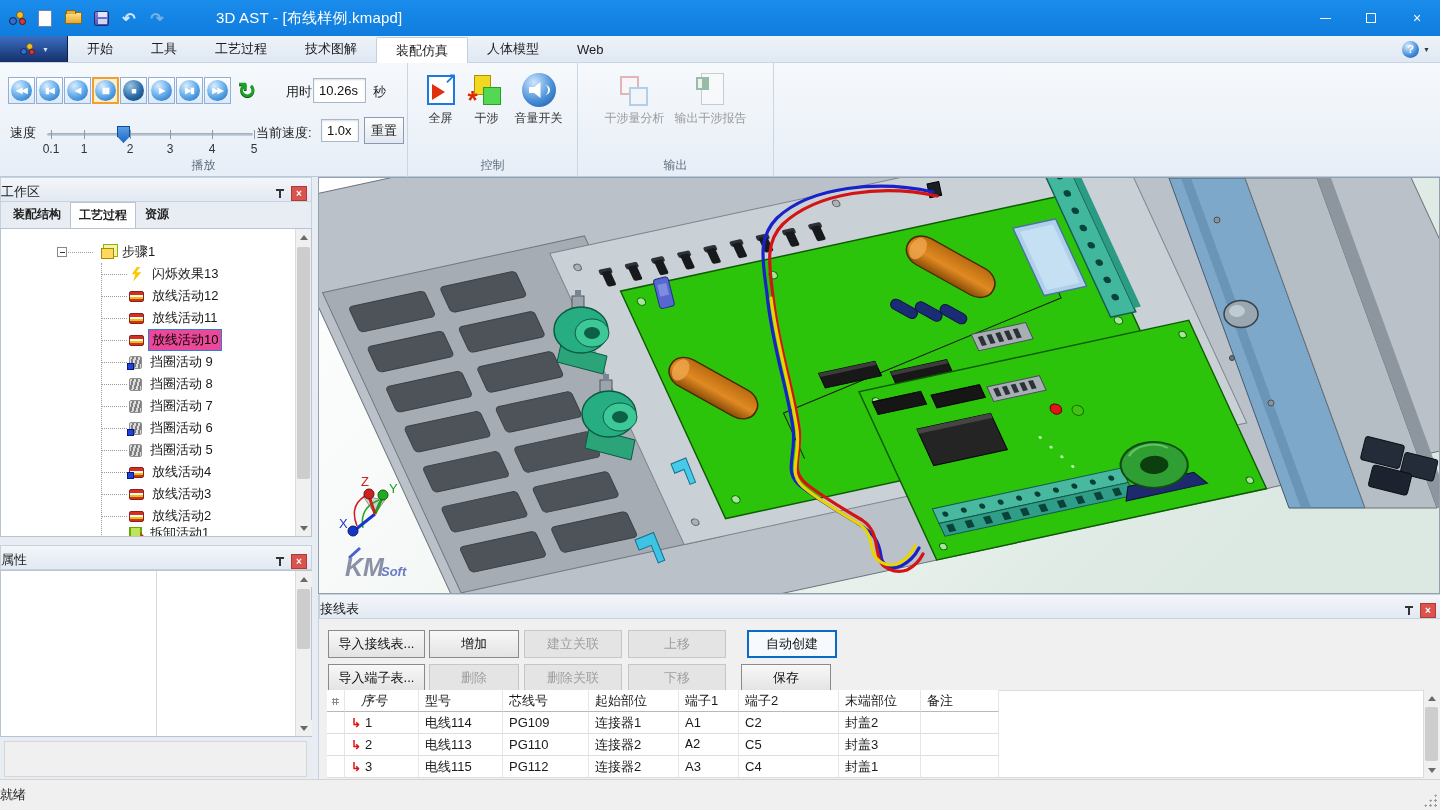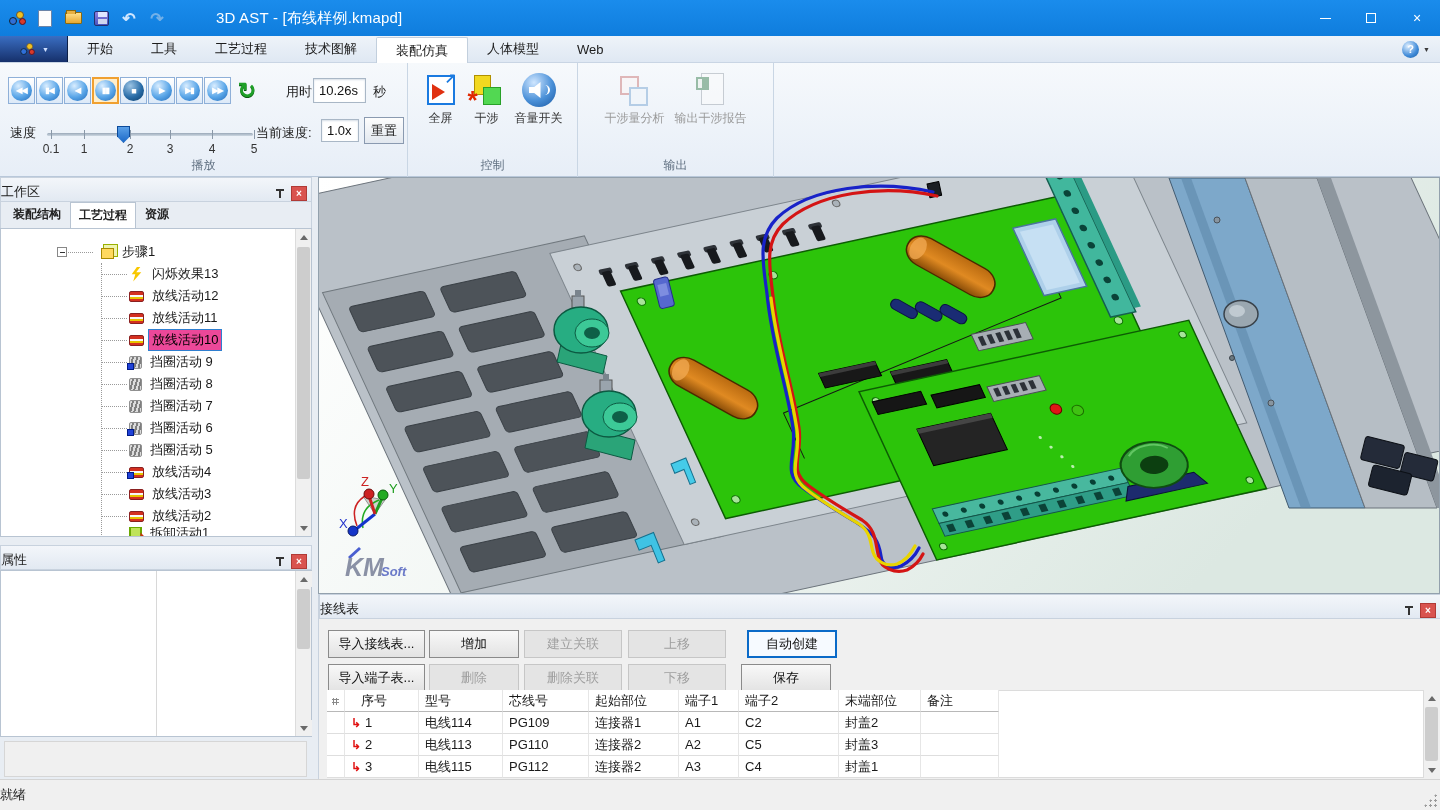--- a/index.html
+++ b/index.html
@@ -700,21 +700,21 @@
         <button class="wbtn" style="left: 9px; top: 70px; width: 97px;">导入端子表...</button>
         <button class="wbtn dis" style="left: 110px; top: 70px; width: 90px;">删除</button>
         <button class="wbtn dis" style="left: 205px; top: 70px; width: 98px;">删除关联</button>
         <button class="wbtn dis" style="left: 309px; top: 70px; width: 98px;">下移</button>
         <button class="wbtn" style="left: 422px; top: 70px; width: 90px;">保存</button>
       </div>
     <div class="wtablebg"></div>
     <div class="wtable" id="wtable">
         <div class="wtr head">
           <div class="wtd corner" style="width: 18px;"></div>
-          <div class="wtd" style="width: 74px; padding-left: 16px;">序号</div>
+          <div class="wtd" style="width: 74px; padding-left: 16px; font-style: italic;">序号</div>
           <div class="wtd" style="width: 84px;">型号</div>
           <div class="wtd" style="width: 86px;">芯线号</div>
           <div class="wtd" style="width: 90px;">起始部位</div>
           <div class="wtd" style="width: 60px;">端子1</div>
           <div class="wtd" style="width: 100px;">端子2</div>
           <div class="wtd" style="width: 82px;">末端部位</div>
           <div class="wtd" style="width: 78px;">备注</div>
         </div>
         <div class="wtr">
           <div class="wtd" style="width: 18px;"></div>
@@ -726,21 +726,21 @@
           <div class="wtd" style="width: 100px;">C2</div>
           <div class="wtd" style="width: 82px;">封盖2</div>
           <div class="wtd" style="width: 78px;"></div>
         </div>
         <div class="wtr">
           <div class="wtd" style="width: 18px;"></div>
           <div class="wtd" style="width: 74px;"><span class="rowmark">↳</span>2</div>
           <div class="wtd" style="width: 84px;">电线113</div>
           <div class="wtd" style="width: 86px;">PG110</div>
           <div class="wtd" style="width: 90px;">连接器2</div>
-          <div class="wtd" style="width: 60px;">A2</div>
+          <div class="wtd" style="width: 60px; font-family: Liberation Mono, monospace;">A2</div>
           <div class="wtd" style="width: 100px;">C5</div>
           <div class="wtd" style="width: 82px;">封盖3</div>
           <div class="wtd" style="width: 78px;"></div>
         </div>
         <div class="wtr">
           <div class="wtd" style="width: 18px;"></div>
           <div class="wtd" style="width: 74px;"><span class="rowmark">↳</span>3</div>
           <div class="wtd" style="width: 84px;">电线115</div>
           <div class="wtd" style="width: 86px;">PG112</div>
           <div class="wtd" style="width: 90px;">连接器2</div>

